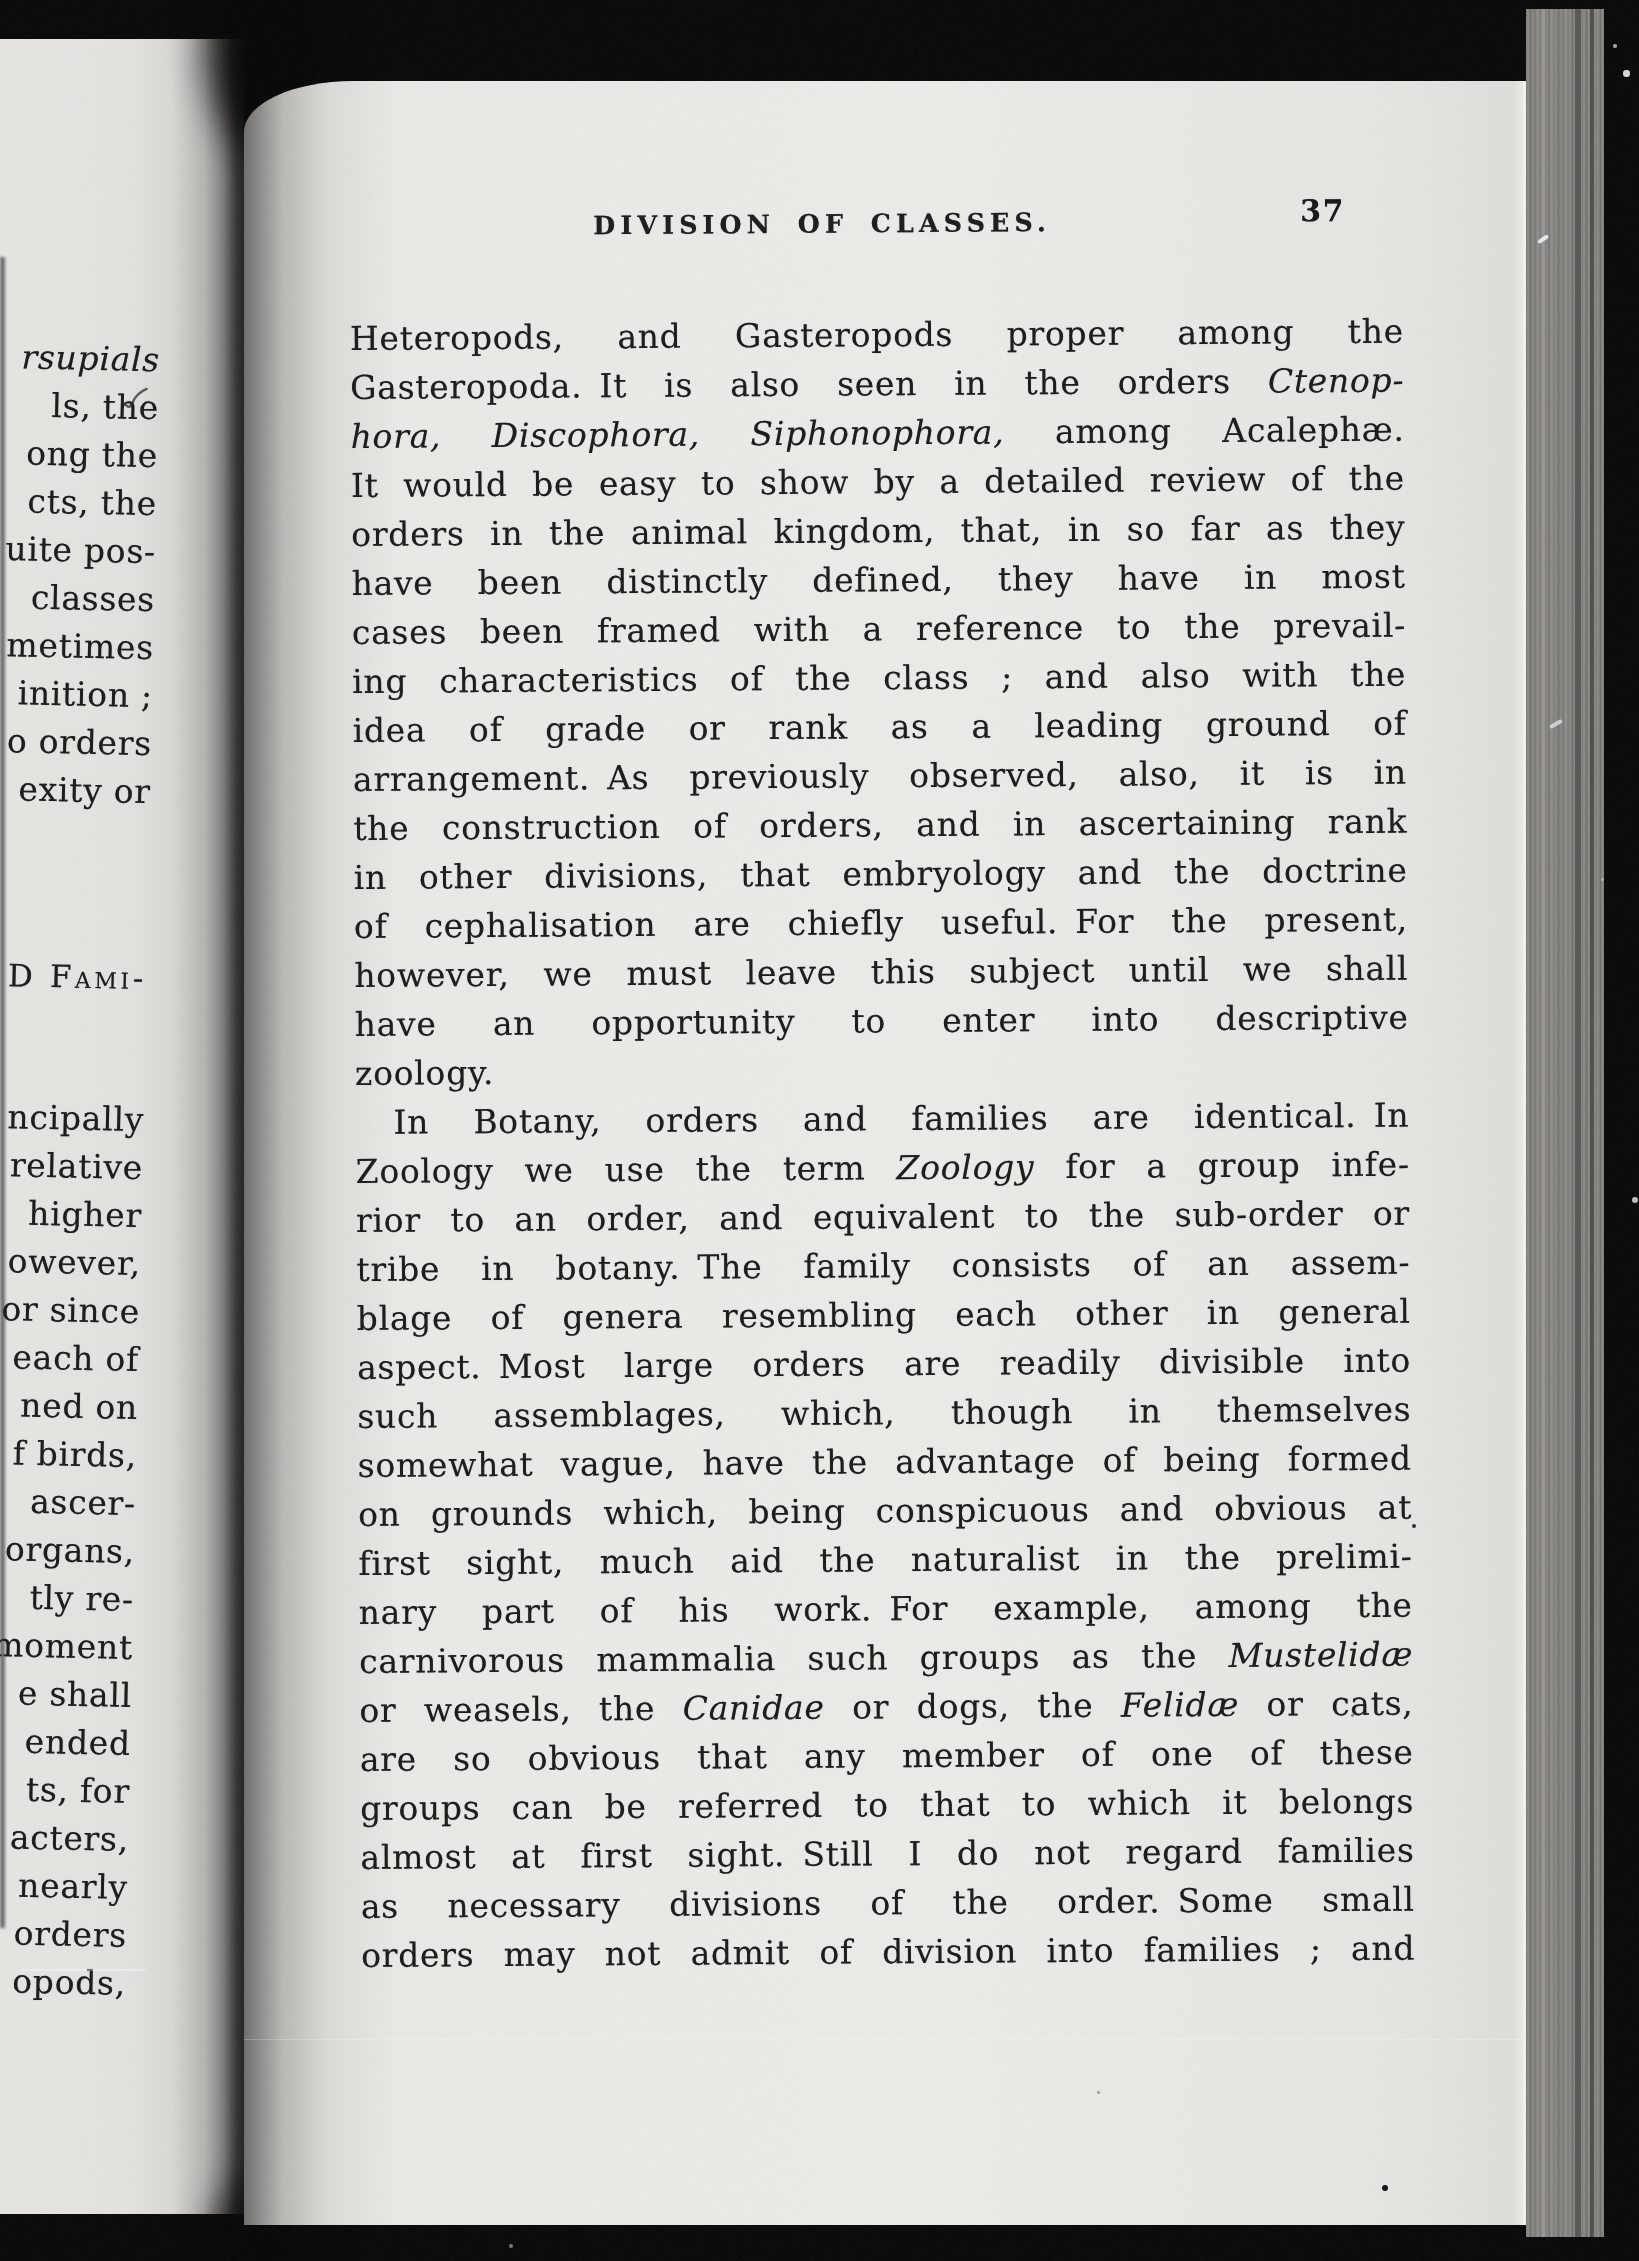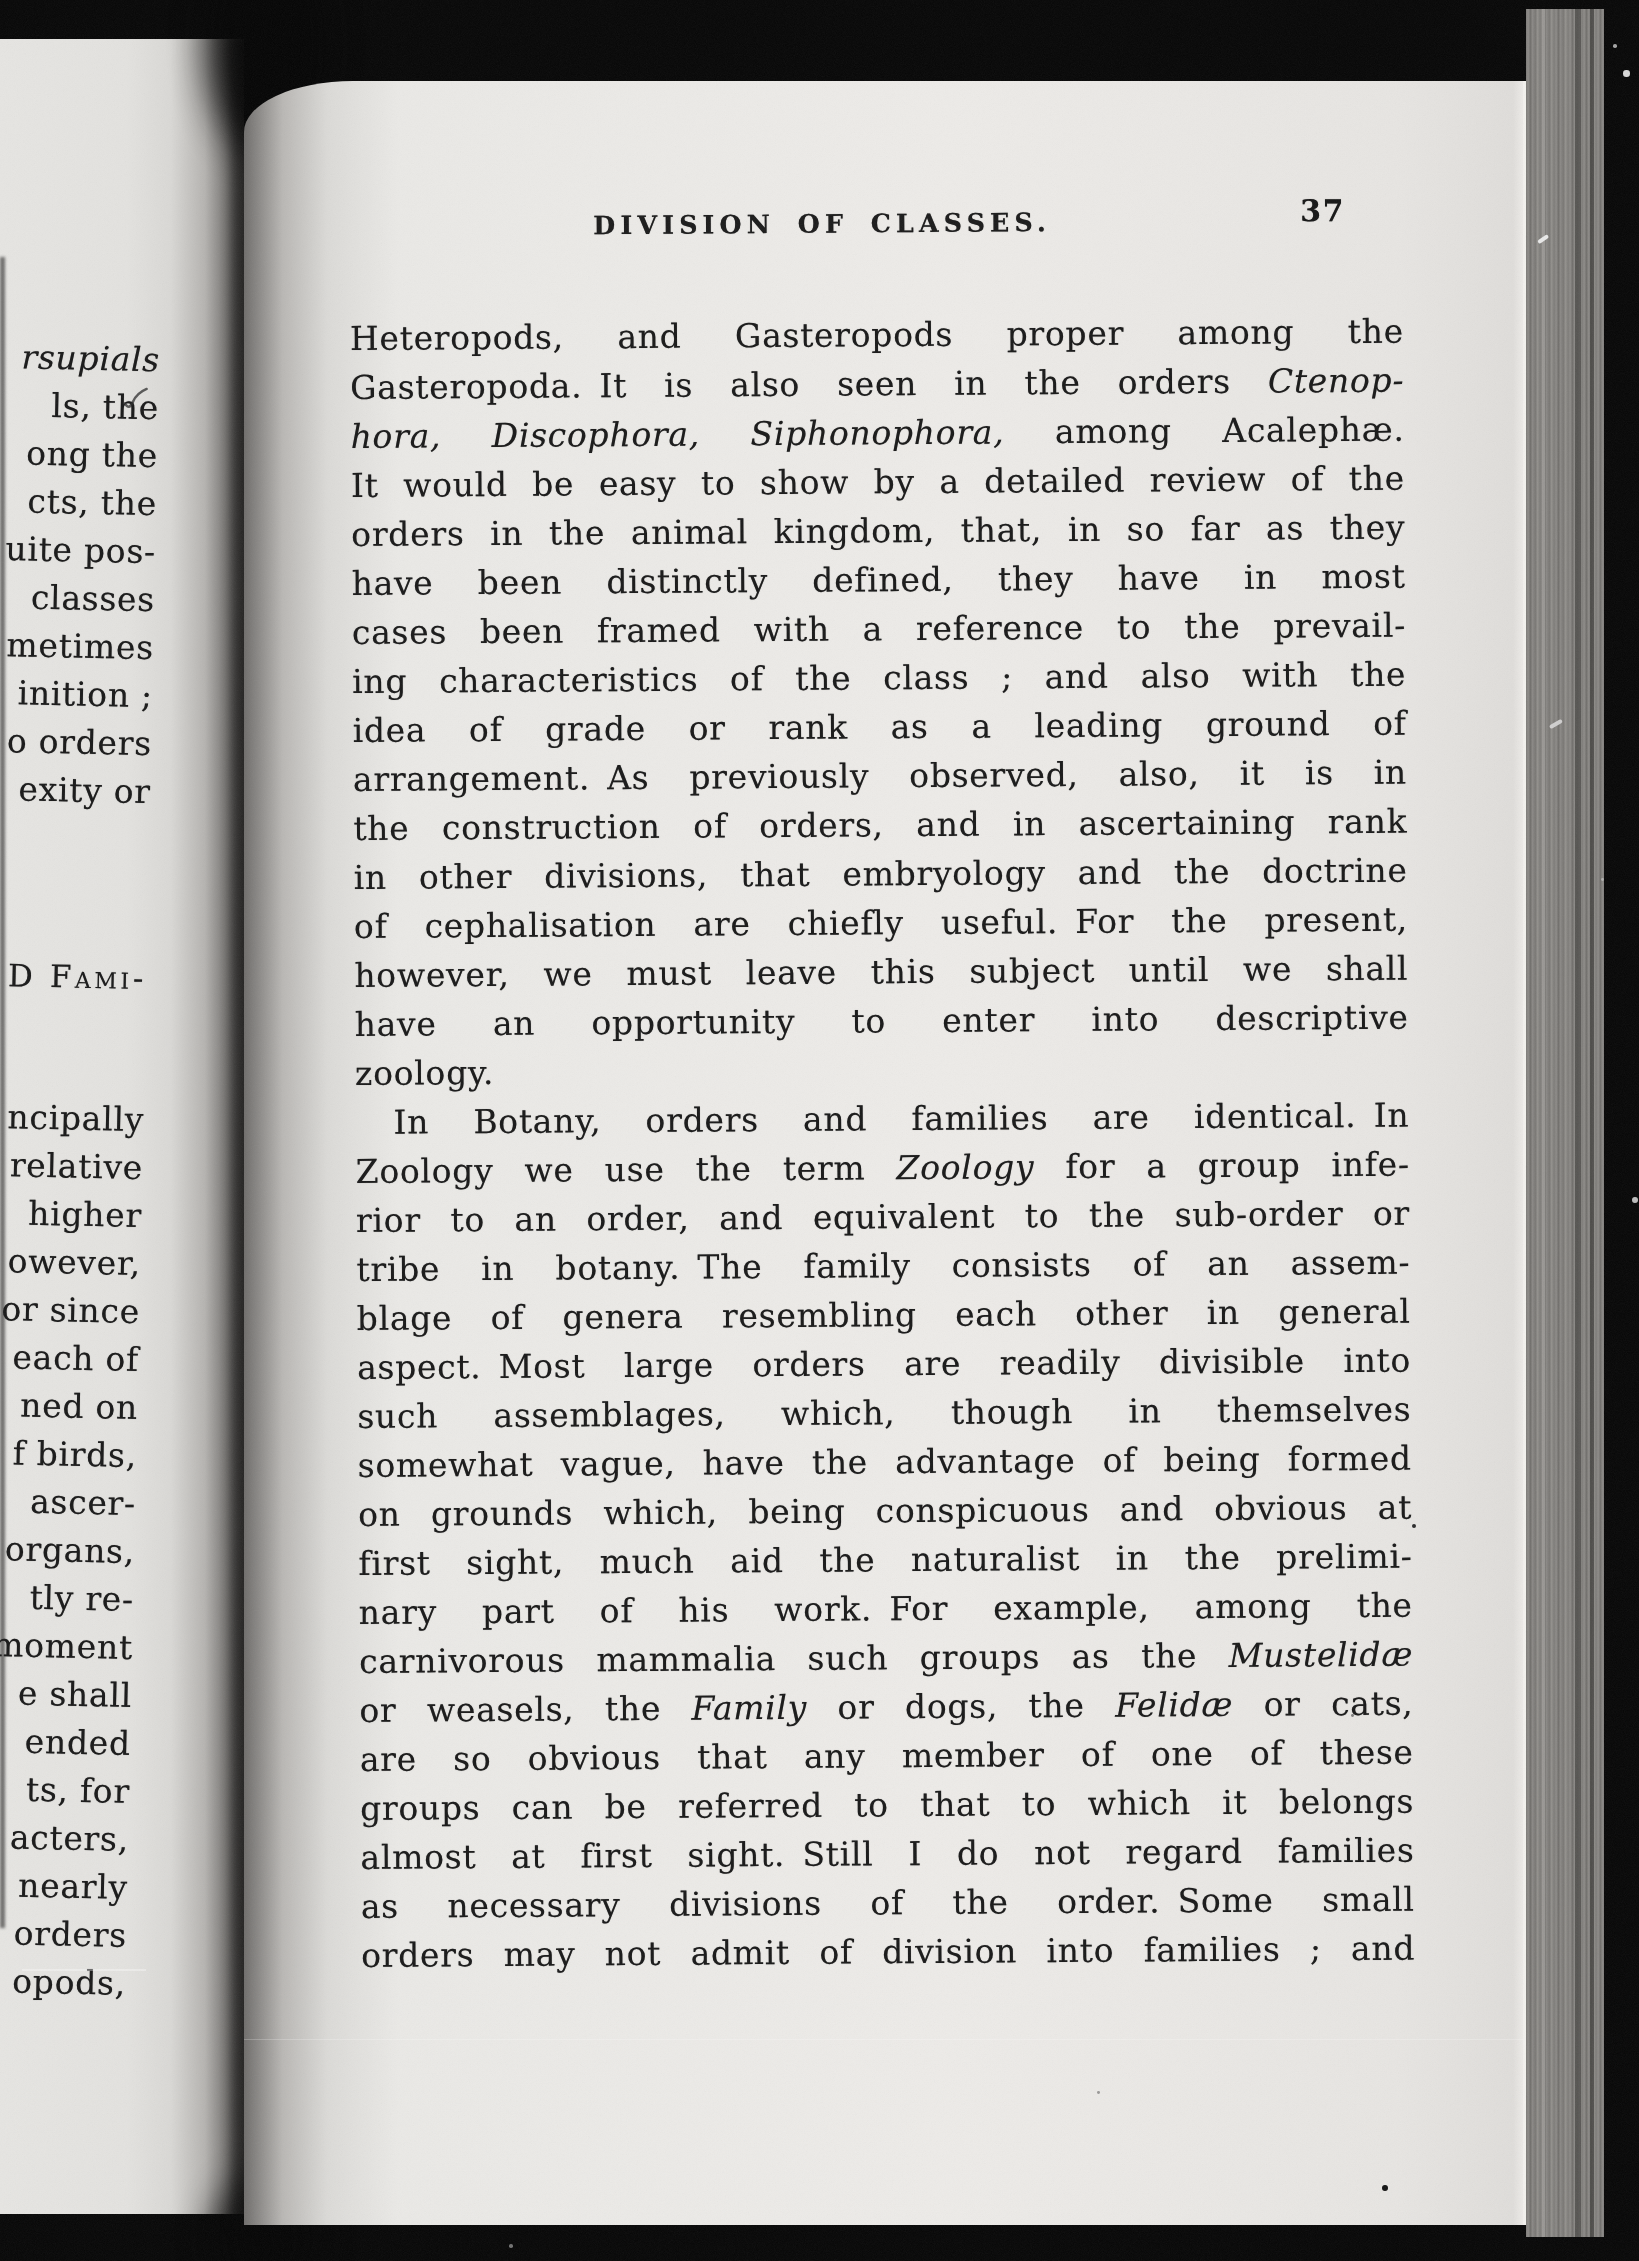--- a/index.html
+++ b/index.html
@@ -179,21 +179,21 @@
           <div class="line"><span>rior to an order, and equivalent to the sub-order or</span></div>
           <div class="line"><span>tribe in botany. The family consists of an assem-</span></div>
           <div class="line"><span>blage of genera resembling each other in general</span></div>
           <div class="line"><span>aspect. Most large orders are readily divisible into</span></div>
           <div class="line"><span>such assemblages, which, though in themselves</span></div>
           <div class="line"><span>somewhat vague, have the advantage of being formed</span></div>
           <div class="line"><span>on grounds which, being conspicuous and obvious at</span></div>
           <div class="line"><span>first sight, much aid the naturalist in the prelimi-</span></div>
           <div class="line"><span>nary part of his work. For example, among the</span></div>
           <div class="line"><span>carnivorous mammalia such groups as the </span><i>Mustelidæ</i></div>
-          <div class="line"><span>or weasels, the </span><i>Family</i><span> or dogs, the </span><i>Felidæ</i><span> or cats,</span></div>
+          <div class="line"><span>or weasels, the </span><i>Canidae</i><span> or dogs, the </span><i>Felidæ</i><span> or cats,</span></div>
           <div class="line"><span>are so obvious that any member of one of these</span></div>
           <div class="line"><span>groups can be referred to that to which it belongs</span></div>
           <div class="line"><span>almost at first sight. Still I do not regard families</span></div>
           <div class="line"><span>as necessary divisions of the order. Some small</span></div>
           <div class="line"><span>orders may not admit of division into families ; and</span></div>
         </div>
     </div>
 
     <div class="speck" style="left:1168px; top:1443px; width:4.4px; height:4.4px; background:#2a2a2a;"></div>
     <div class="speck" style="left:1107px; top:1633px; width:2.9px; height:2.9px; background:#3a3a3a; opacity:.6;"></div>

